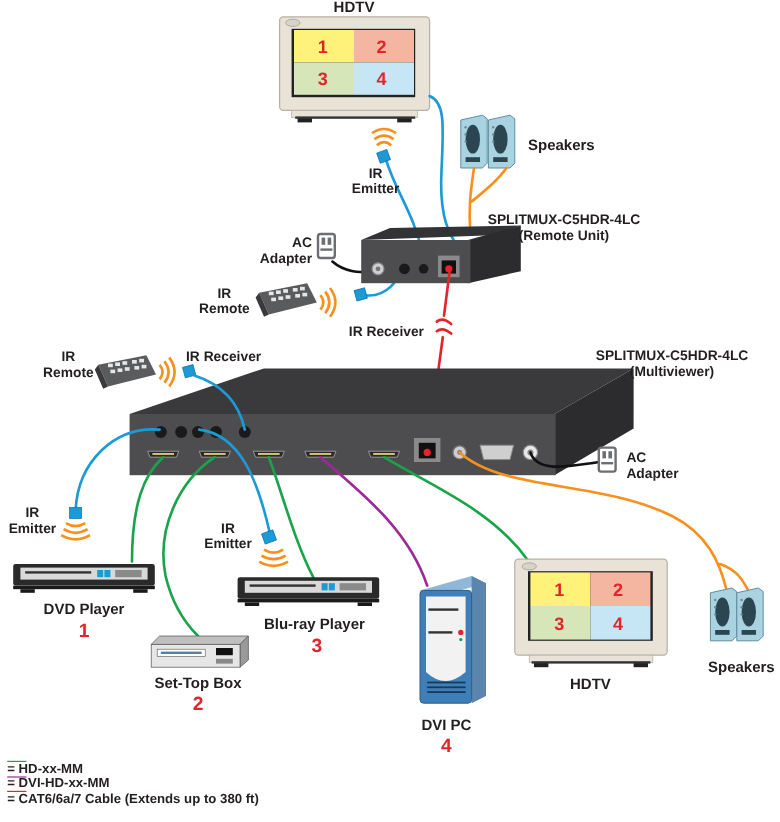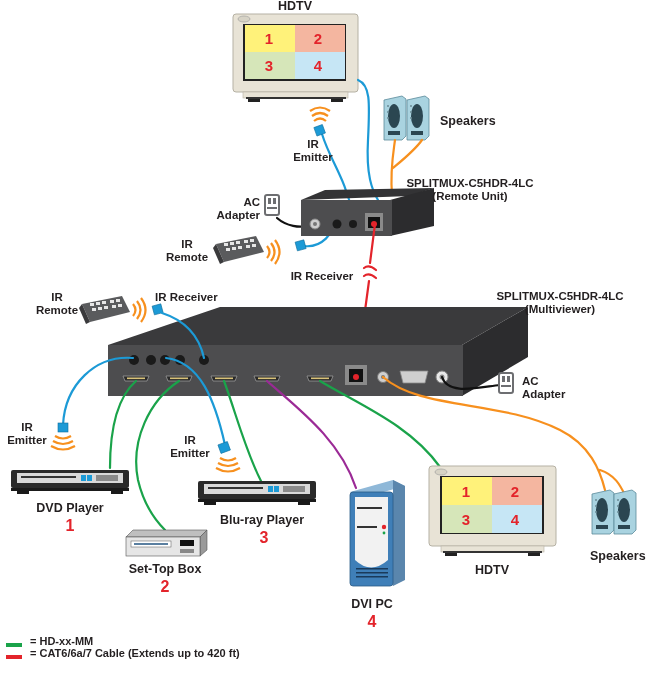--- a/index.html
+++ b/index.html
@@ -4,21 +4,21 @@
 <style>
   html, body { margin: 0; padding: 0; background: #ffffff; }
   body { width: 650px; height: 685px; overflow: hidden; position: relative; font-family: "Liberation Sans", sans-serif; }
   #diagram { position: absolute; left: 0; top: 0; width: 650px; height: 685px; }
   .lbl { font-family: "Liberation Sans", sans-serif; font-weight: bold; fill: #231f20; font-size: 12.5px; }
   .lbl-sm { font-family: "Liberation Sans", sans-serif; font-weight: bold; fill: #231f20; font-size: 11.5px; }
   .num { font-family: "Liberation Sans", sans-serif; font-weight: bold; fill: #e3242b; font-size: 16px; }
   .scr-num { font-family: "Liberation Sans", sans-serif; font-weight: bold; fill: #e3242b; font-size: 15px; }
   .cable { fill: none; stroke-width: 2.2; stroke-linecap: round; }
   .legend { position: absolute; left: 6px; top: 634px; }
-  .legend-row { display: flex; align-items: flex-end; height: 12.5px; }
+  .legend-row { display: flex; align-items: flex-start; height: 12.5px; flex-direction: column; }
   .legend-swatch { width: 16px; height: 4px; margin-right: 8px; }
   .legend-text { font-family: "Liberation Sans", sans-serif; font-weight: bold; font-size: 11px; color: #231f20; white-space: nowrap; }
 </style>
 </head>
 <body>
 
 <svg id="diagram" viewBox="0 0 650 685" xmlns="http://www.w3.org/2000/svg">
   <defs>
     <g id="remote-ctrl">
       <path d="M0,8 L40,0 L48,16 L8,26 Z" fill="#5a5b5d"></path>
@@ -298,16 +298,20 @@
     <text class="lbl" x="590" y="560">Speakers</text>
   </g>
 </svg>
 
 <div class="legend">
   <div class="legend-row">
     <span class="legend-swatch" style="background: rgb(26, 163, 74);"></span>
     <span class="legend-text">= HD-xx-MM</span>
   </div>
   <div class="legend-row">
+    <span class="legend-swatch" style="background: rgb(155, 42, 150);"></span>
+    <span class="legend-text">= DVI-HD-xx-MM</span>
+  </div>
+  <div class="legend-row">
     <span class="legend-swatch" style="background: rgb(227, 36, 43);"></span>
-    <span class="legend-text">= CAT6/6a/7 Cable (Extends up to 420 ft)</span>
+    <span class="legend-text">= CAT6/6a/7 Cable (Extends up to 380 ft)</span>
   </div>
 </div>
 
 </body></html>

